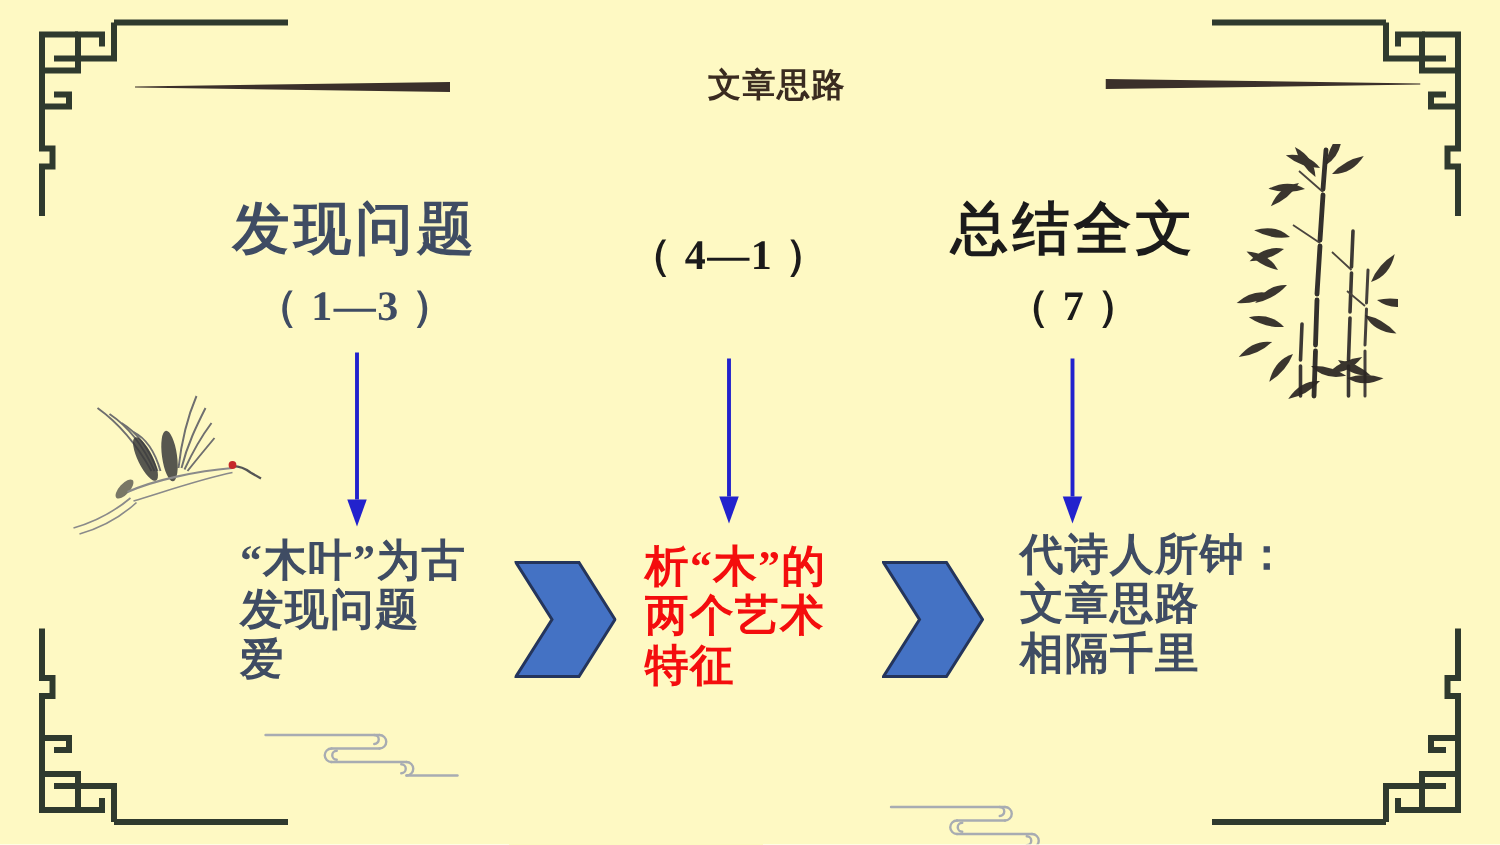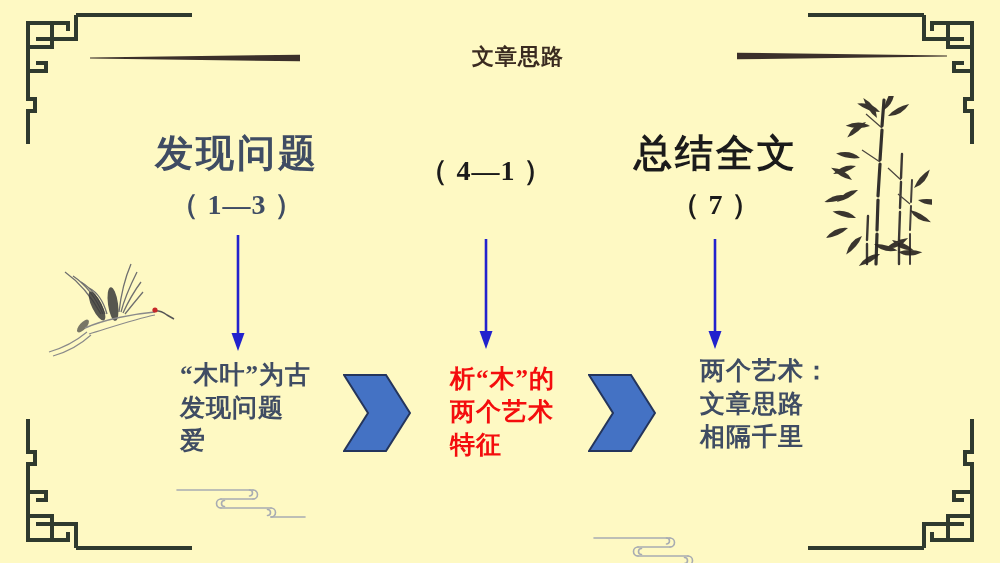--- a/index.html
+++ b/index.html
@@ -34,22 +34,22 @@
   .col1{left:237px;} .col2{left:486px;} .col3{left:716px;}
   .hd-primary{color:var(--heading-primary,#3f4c63);}
   .hd-dark{color:var(--heading-dark,#1b1b1b);}
 
   .varrow{position:absolute;}
   .varrow .shaft{stroke:var(--arrow-blue,#2222cd);stroke-width:2.6;}
   .varrow .head{fill:var(--arrow-blue,#2222cd);}
   .a1{left:229px;top:234px;} .a2{left:477px;top:238px;} .a3{left:706px;top:238px;}
 
   .block{
-    position:absolute;font-size:25px;line-height:33px;font-weight:700;
-    letter-spacing:1px;white-space:nowrap;margin-left:20px;
+    position:absolute;font-size:29px;line-height:33px;font-weight:700;
+    letter-spacing:1px;white-space:nowrap;
   }
   .block span{display:block;}
   .b1{left:160px;top:358px;color:var(--body-slate,#3f4c63);}
   .b2{left:430px;top:362px;color:var(--body-red,#f40d0d);}
   .b3{left:680px;top:354px;color:var(--body-slate,#3f4c63);}
 
   .chevron{position:absolute;width:68px;height:78px;}
   .chevron polygon{fill:var(--chevron-fill,#4472c4);stroke:var(--chevron-stroke,#24355c);stroke-width:2;}
   .c1{left:343px;top:374px;} .c2{left:588px;top:374px;}
 
@@ -200,21 +200,21 @@
     <span>“木叶”为古</span>
     <span>发现问题</span>
     <span>爱</span>
   </div>
   <div class="block b2">
     <span>析“木”的</span>
     <span>两个艺术</span>
     <span>特征</span>
   </div>
   <div class="block b3">
-    <span>两个艺术：</span>
+    <span>代诗人所钟：</span>
     <span>文章思路</span>
     <span>相隔千里</span>
   </div>
 
   <svg class="chevron c1" viewBox="0 0 68 78" aria-hidden="true">
     <polygon points="1,1 43,1 67,39 43,77 1,77 25,39"></polygon>
   </svg>
   <svg class="chevron c2" viewBox="0 0 68 78" aria-hidden="true">
     <polygon points="1,1 43,1 67,39 43,77 1,77 25,39"></polygon>
   </svg>

